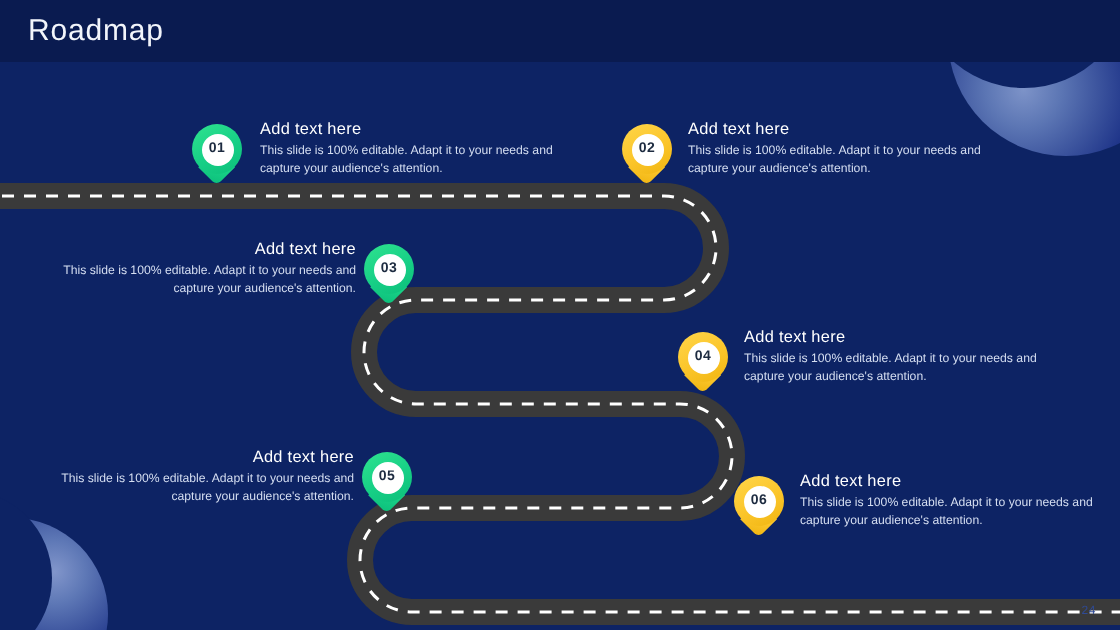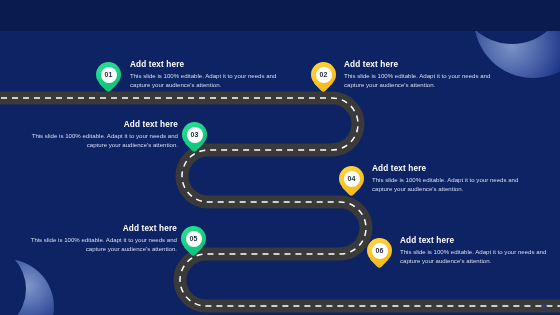--- a/index.html
+++ b/index.html
@@ -61,21 +61,21 @@
     background:#ffffff;z-index:3;
     display:flex;align-items:center;justify-content:center;
   }
   .pin .num{
     font-size:7px;font-weight:bold;color:#1d2b40;letter-spacing:.2px;line-height:1;
   }
 
   
   .tb{position:absolute;width:150px;}
   .tb .h{
-    font-size:8.2px;font-weight:bold;color:#ffffff;letter-spacing:.15px;
+    font-size:8.2px;font-weight:normal;color:#ffffff;letter-spacing:.15px;
     margin:0 0 2px 0;
   }
   .tb .p{
     font-size:6.1px;color:#d5def1;line-height:1.55;margin:0;
   }
   .tb.right{text-align:right;}
   .tb.left{text-align:left;}
 
   
   #page-number{
@@ -110,20 +110,21 @@
              L 208 150
              A 26 26 0 0 0 208 202
              L 340 202
              A 26 26 0 0 1 340 254
              L 206 254
              A 26 26 0 0 0 206 306
              L 572 306" fill="none" stroke="#ffffff" stroke-width="1.5" stroke-dasharray="6 5"></path>
   </svg>
 
   <div id="header"></div>
+  <div id="page-title">Roadmap</div>
 
   <div class="pin green" style="left:96px;top:62px;">
     <div class="tail"></div>
     <div class="head"></div>
     <div class="disc">
       <span class="num">01</span>
     </div>
   </div>
   <div class="tb left" style="left:130px;top:60px;">
     <div class="h">Add text here</div>

